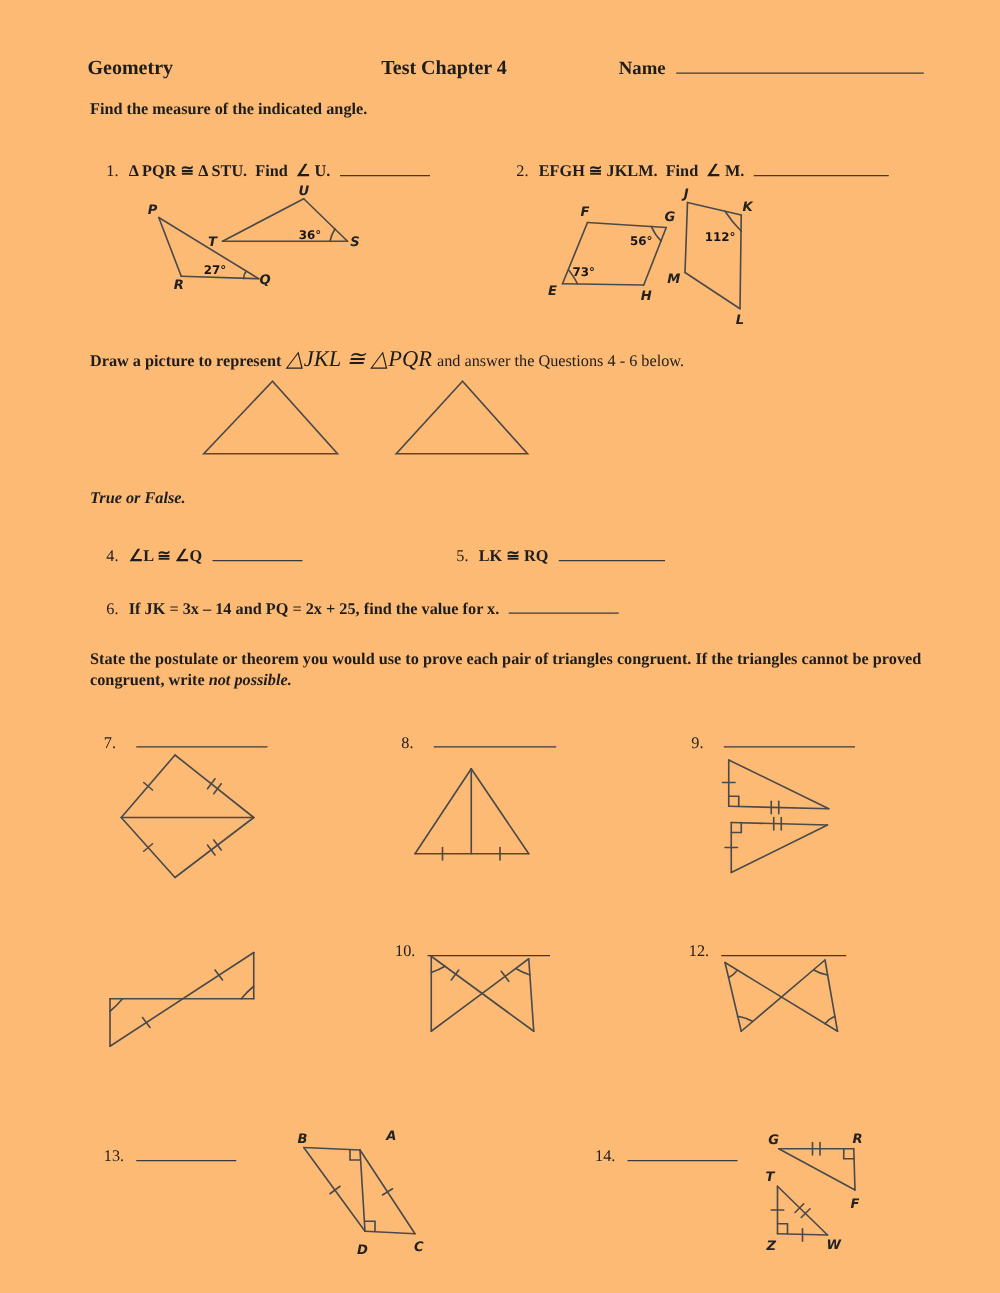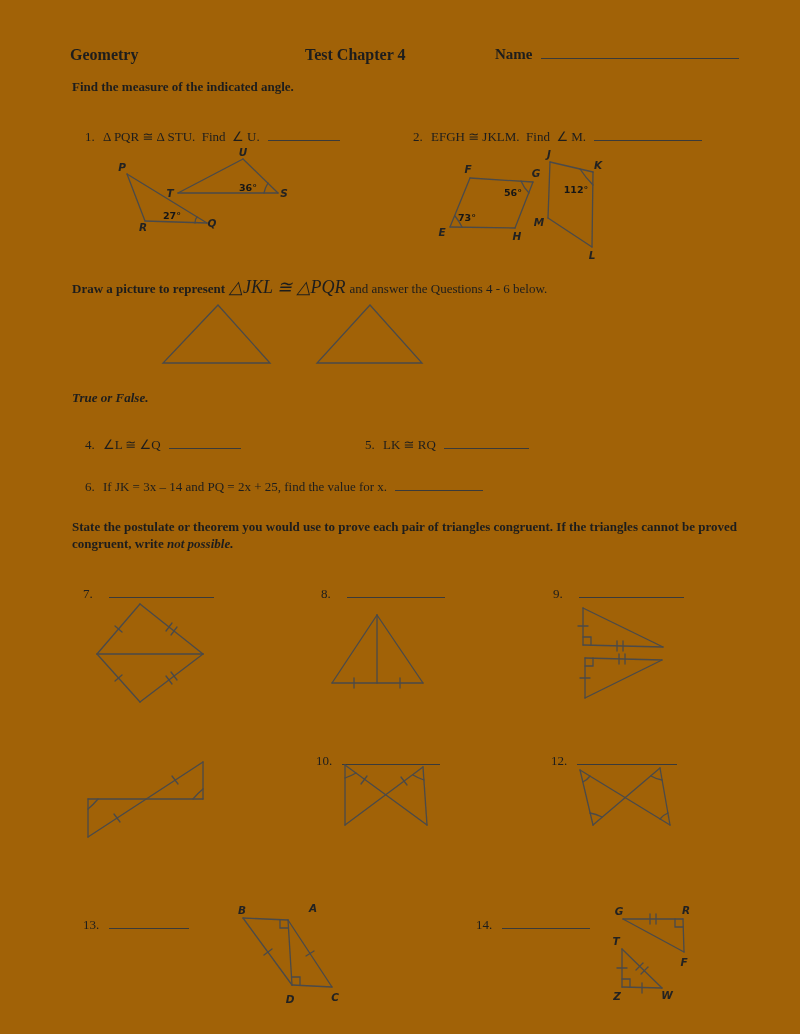--- a/index.html
+++ b/index.html
@@ -1,26 +1,26 @@
 <!DOCTYPE html>
 <html><head>
 <meta charset="utf-8">
 <style>
   html,body{margin:0;padding:0;background:#e8e8e8;}
-  .page{position:relative;width:800px;height:1034px;background:#a16207;margin:0 auto;
+  .page{position:relative;width:800px;height:1034px;background:#fdba74;margin:0 auto;
         font-family:"Liberation Serif",serif;color:#1d1d1d;overflow:hidden;}
   .abs{position:absolute;}
   .b{font-weight:bold;}
   .i{font-style:italic;text-align:center;}
   .fs16{font-size:16px;}
   .fs15{font-size:15px;}
   .fs13{font-size:13px;}
   .qrow{font-size:13px;white-space:pre;}
   .qno{display:inline-block;min-width:18px;}
-  .qt{white-space:pre;}
+  .qt{white-space:pre;font-weight:bold;}
   .blank{display:inline-block;height:12px;border-bottom:1.4px solid #3a3a3a;
          margin-left:8px;vertical-align:baseline;}
   .cong{font-family:"Liberation Serif",serif;font-style:italic;font-size:18px;}
   .para{line-height:17px;}
   svg{overflow:visible;}
   svg line, svg path, svg polygon{stroke:#4a4a4a;stroke-width:1.3;fill:none;stroke-linecap:round;}
   .lbl{font-family:"DejaVu Sans",sans-serif;font-weight:bold;font-style:italic;
        font-size:10.5px;fill:#222;text-anchor:middle;}
   .ang{font-family:"DejaVu Sans",sans-serif;font-weight:bold;font-size:9.5px;
        fill:#161616;text-anchor:middle;}

